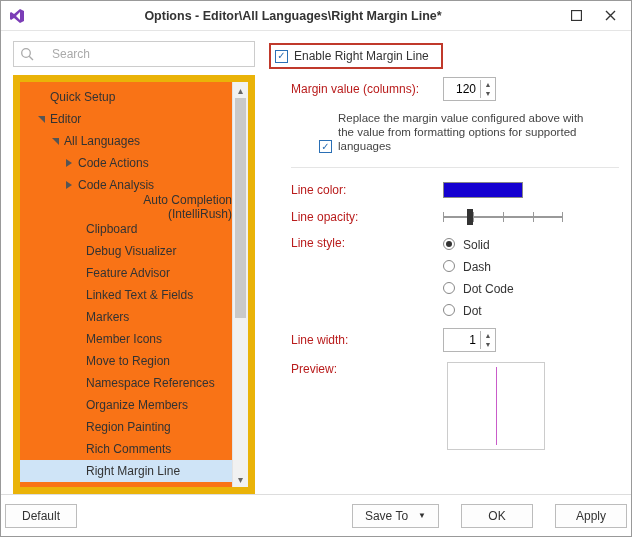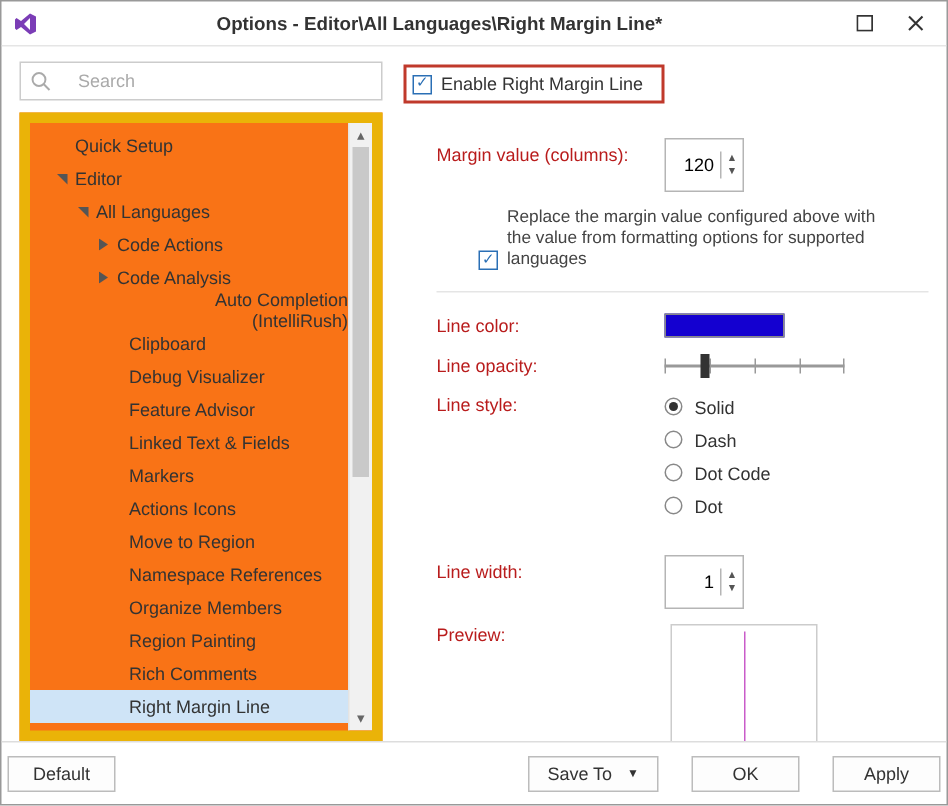--- a/index.html
+++ b/index.html
@@ -68,21 +68,21 @@
   }
   .checkbox {
     width:13px; height:13px; border:1px solid #2a6fb5; background:#fff;
     display:flex; align-items:center; justify-content:center; font-size:10px; color:#2a6fb5;
   }
   .checkbox.checked::after { content:"✓"; line-height:1; }
   .form { padding-left:22px; display:flex; flex-direction:column; gap:10px; }
   .row { display:flex; align-items:center; gap:12px; }
   .row .label { width:140px; color:#b91c1c; }
   .spinner {
-    display:inline-flex; align-items:center; border:1px solid #b5b5b5; height:36px; background:#fff;margin-top:15px;
+    display:inline-flex; align-items:center; border:1px solid #b5b5b5; height:24px; background:#fff;
   }
   .spinner input { width:36px; border:none; text-align:right; padding:0 4px; font-size:12px; outline:none; }
   .spinner .sp-btns { display:flex; flex-direction:column; border-left:1px solid #b5b5b5; }
   .spinner .sp-btn { width:14px; height:9px; display:flex; align-items:center; justify-content:center; font-size:7px; color:#555; }
   .replace-row { display:flex; align-items:flex-end; gap:6px; padding-left:28px; }
   .replace-row .txt { font-size:11.5px; line-height:14px; color:#444; max-width:260px; }
   .sep { border:none; border-top:1px solid #e5e5e5; margin:4px 0; }
   .color-swatch { width:80px; height:16px; background:#1400d0; border:1px solid #888; }
   .opacity-slider {
     position:relative; width:120px; height:18px;
@@ -193,21 +193,21 @@
         <div class="tree-row indent-4">
             <span class="lbl">Feature Advisor</span>
           </div>
         <div class="tree-row indent-4">
             <span class="lbl">Linked Text &amp; Fields</span>
           </div>
         <div class="tree-row indent-4">
             <span class="lbl">Markers</span>
           </div>
         <div class="tree-row indent-4">
-            <span class="lbl">Actions Icons</span>
+            <span class="lbl">Member Icons</span>
           </div>
         <div class="tree-row indent-4">
             <span class="lbl">Move to Region</span>
           </div>
         <div class="tree-row indent-4">
             <span class="lbl">Namespace References</span>
           </div>
         <div class="tree-row indent-4">
             <span class="lbl">Organize Members</span>
           </div>

